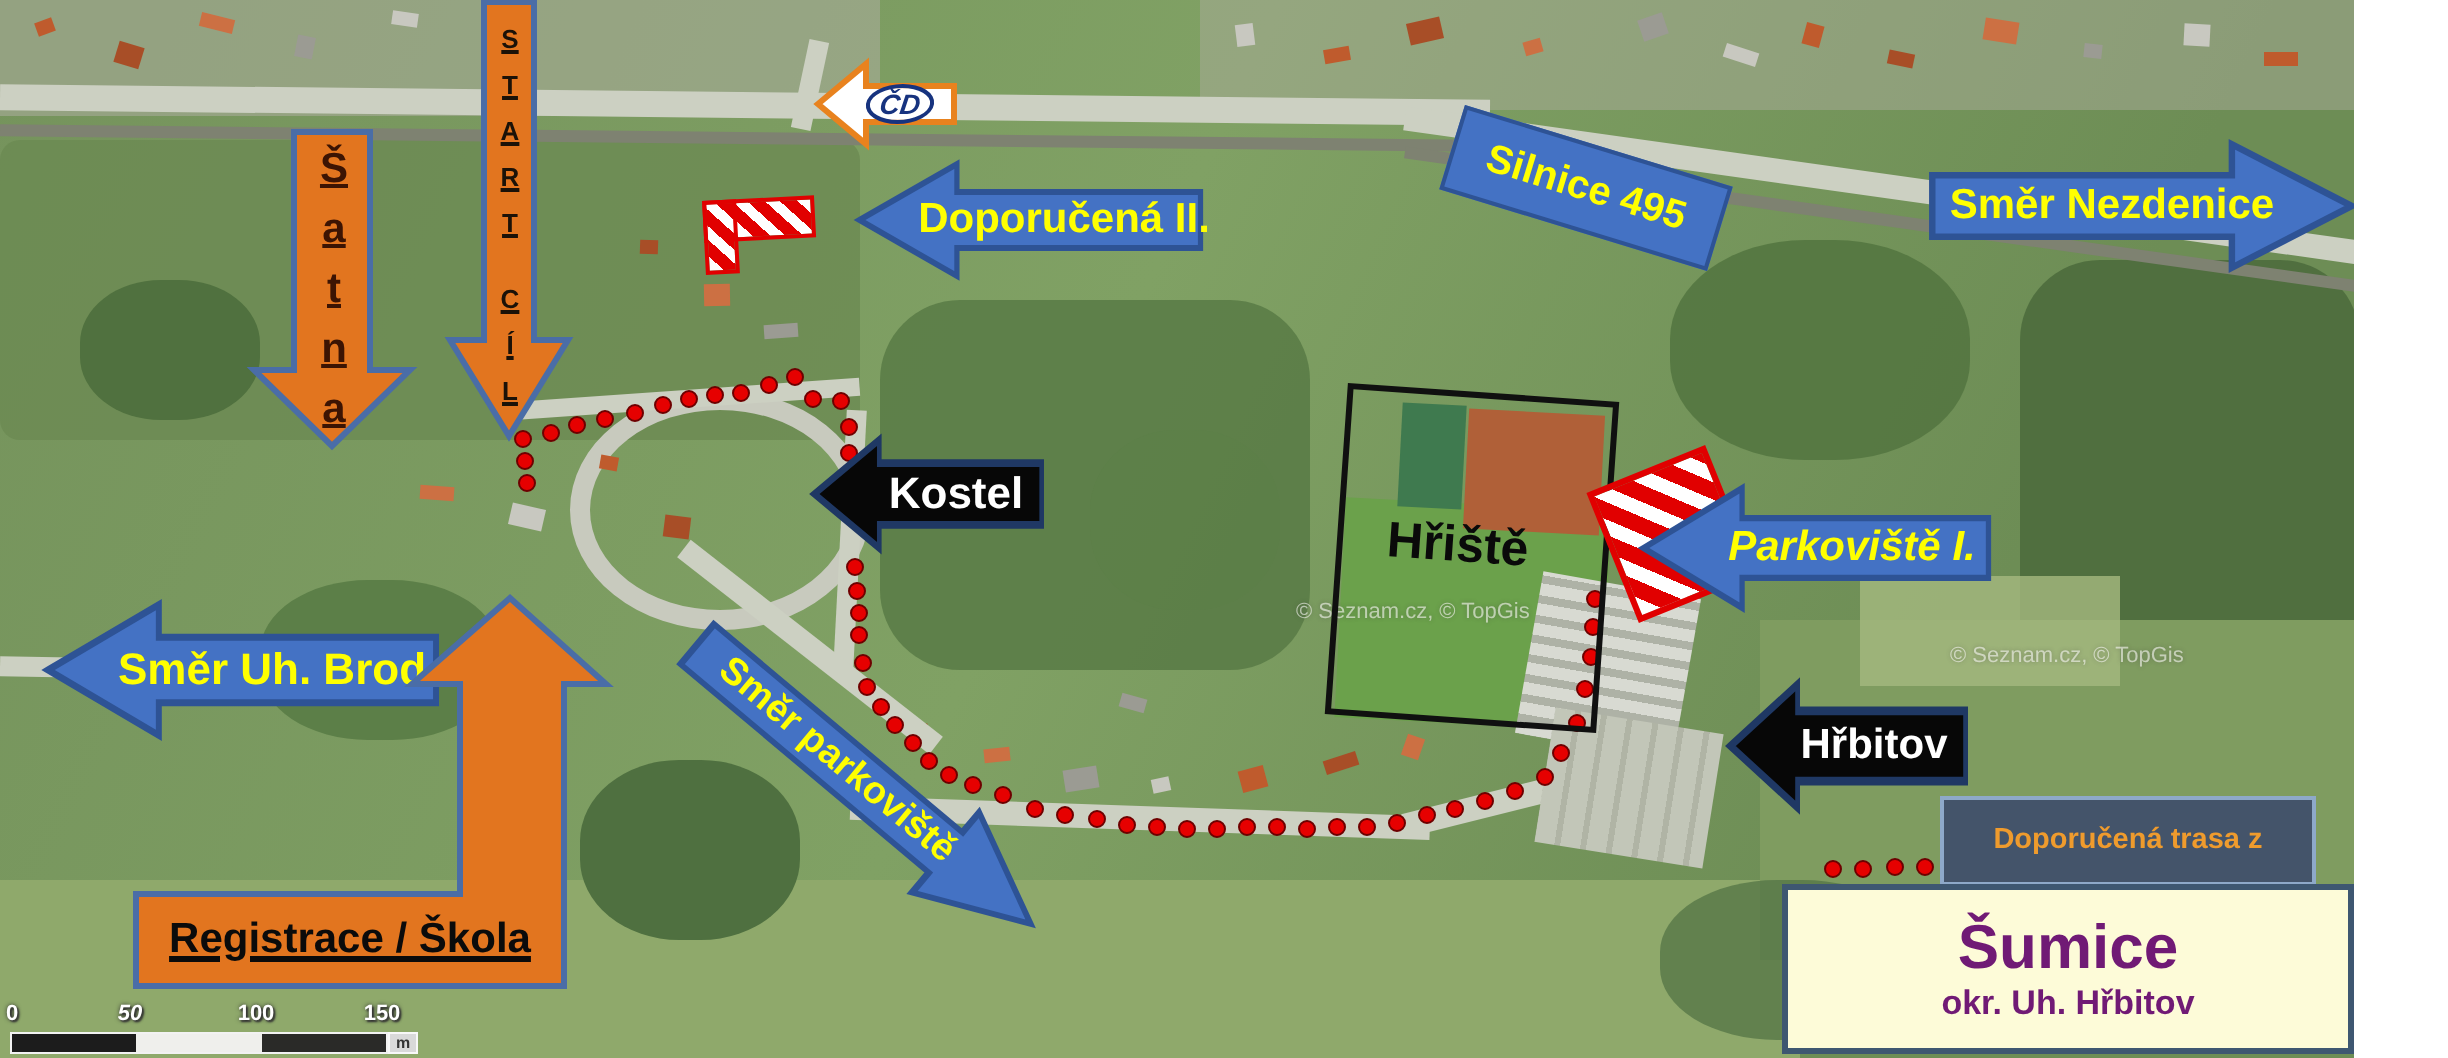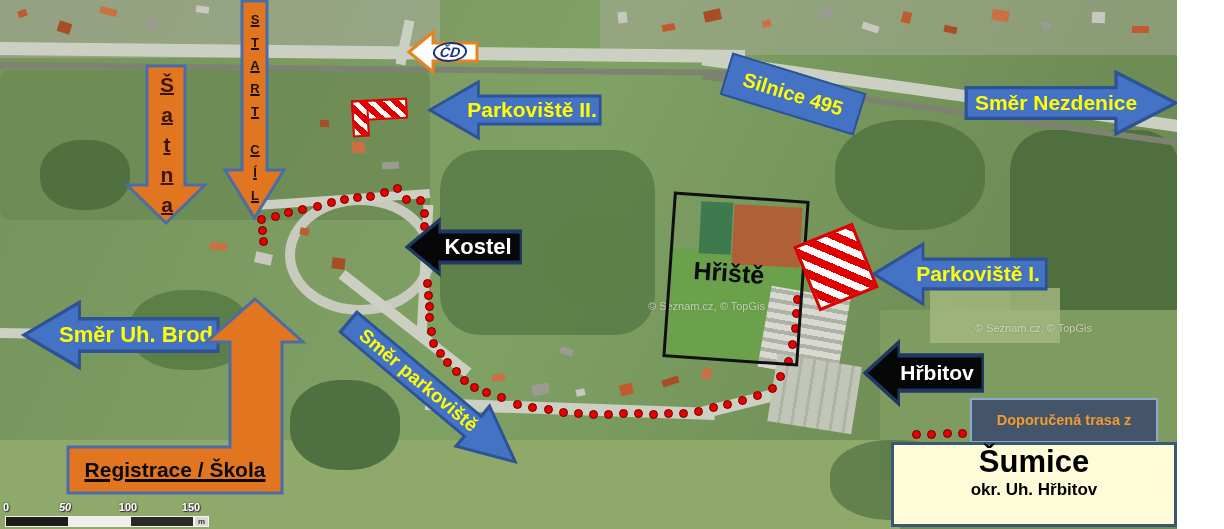--- a/index.html
+++ b/index.html
@@ -27,21 +27,21 @@
          border:2.5px solid #e10000;box-sizing:border-box;position:absolute;z-index:9;}
   .wm{position:absolute;color:rgba(245,245,240,0.62);font-size:11px;z-index:6;
       text-shadow:0 0 2px rgba(60,60,60,0.35);white-space:nowrap;}
   
   #legend-box{position:absolute;left:970px;top:398px;width:188px;height:45px;z-index:13;
      background:#44546a;border:2px solid #8ea9c9;box-sizing:border-box;
      display:flex;flex-direction:column;align-items:center;justify-content:center;
      color:#ef9b2d;font-weight:bold;font-size:14.5px;line-height:19px;}
   #town-box{position:absolute;left:891px;top:442px;width:286px;height:85px;z-index:13;
      background:#fdfbd8;border:3px solid #3e5771;box-sizing:border-box;
-     display:flex;flex-direction:column;align-items:center;justify-content:flex-start;color:#000000;}
+     display:flex;flex-direction:column;align-items:center;justify-content:center;color:#701a75;}
   #town-box .town{font-size:31px;font-weight:bold;line-height:34px;}
   #town-box .district{font-size:17px;font-weight:bold;line-height:22px;}
   
   .tick{position:absolute;color:#fff;font-size:11px;font-weight:bold;z-index:14;
         text-shadow:1px 1px 1px #333,0 0 2px #333;transform:translateX(-50%);}
   #scalebar{position:absolute;left:5px;top:516px;width:187px;height:9px;z-index:14;
         display:flex;border:1px solid #f2f2f2;box-sizing:content-box;}
   #scalebar .seg{flex:1;}
   #scale-m{position:absolute;left:194px;top:516px;width:13px;height:9px;z-index:14;background:#d9d9d9;
         border:1px solid #f8f8f8;color:#333;font-size:8px;line-height:9px;text-align:center;font-weight:bold;}
@@ -176,42 +176,42 @@
       </svg>
       <div class="arrow-label" style="padding-left:14px;">
         <span class="cd-logo">ČD</span>
       </div>
     </div>
 
     <div class="arrow-wrap" style="left:428px;top:80px;width:174px;height:60px;">
       <svg viewBox="0 0 200 60" preserveAspectRatio="none">
         <polygon points="2,30 58,2 58,16 198,16 198,44 58,44 58,58" fill="#4472C4" stroke="#2E5395" stroke-width="3"></polygon>
       </svg>
-      <div class="arrow-label yellow" style="padding-left:34px;font-size:21px;">Parkoviště II.</div>
+      <div class="arrow-label yellow" style="padding-left:34px;font-size:21px;">Doporučená II.</div>
     </div>
 
     <div class="ov" style="left:723px;top:72px;width:140px;height:44px;transform:rotate(17deg);background:#4472C4;border:2px solid #2E5395;box-sizing:border-box;display:flex;align-items:center;justify-content:center;">
       <span class="yellow" style="font-size:20px;font-weight:bold;">Silnice 495</span>
     </div>
 
     <div class="arrow-wrap" style="left:964px;top:70px;width:214px;height:66px;">
       <svg viewBox="0 0 200 60" preserveAspectRatio="none">
         <polygon points="198,30 142,2 142,16 2,16 2,44 142,44 142,58" fill="#4472C4" stroke="#2E5395" stroke-width="3"></polygon>
       </svg>
       <div class="arrow-label yellow" style="padding-right:30px;font-size:21px;">Směr Nezdenice</div>
     </div>
 
     <div class="arrow-wrap" style="left:406px;top:218px;width:116px;height:58px;">
       <svg viewBox="0 0 200 60" preserveAspectRatio="none">
         <polygon points="2,30 58,2 58,14 198,14 198,46 58,46 58,58" fill="#070707" stroke="#1F3864" stroke-width="4"></polygon>
       </svg>
       <div class="arrow-label white" style="padding-left:28px;font-size:22px;">Kostel</div>
     </div>
 
-    <div class="arrow-wrap" style="left:872px;top:242px;width:176px;height:64px;">
+    <div class="arrow-wrap" style="left:820px;top:242px;width:176px;height:64px;font-style:italic;">
       <svg viewBox="0 0 200 60" preserveAspectRatio="none">
         <polygon points="2,30 58,2 58,16 198,16 198,44 58,44 58,58" fill="#4472C4" stroke="#2E5395" stroke-width="3"></polygon>
       </svg>
       <div class="arrow-label yellow" style="padding-left:36px;font-size:21px;">Parkoviště I.</div>
     </div>
 
     <div class="arrow-wrap" style="left:22px;top:300px;width:198px;height:70px;">
       <svg viewBox="0 0 200 60" preserveAspectRatio="none">
         <polygon points="2,30 58,2 58,16 198,16 198,44 58,44 58,58" fill="#4472C4" stroke="#2E5395" stroke-width="3"></polygon>
       </svg>

